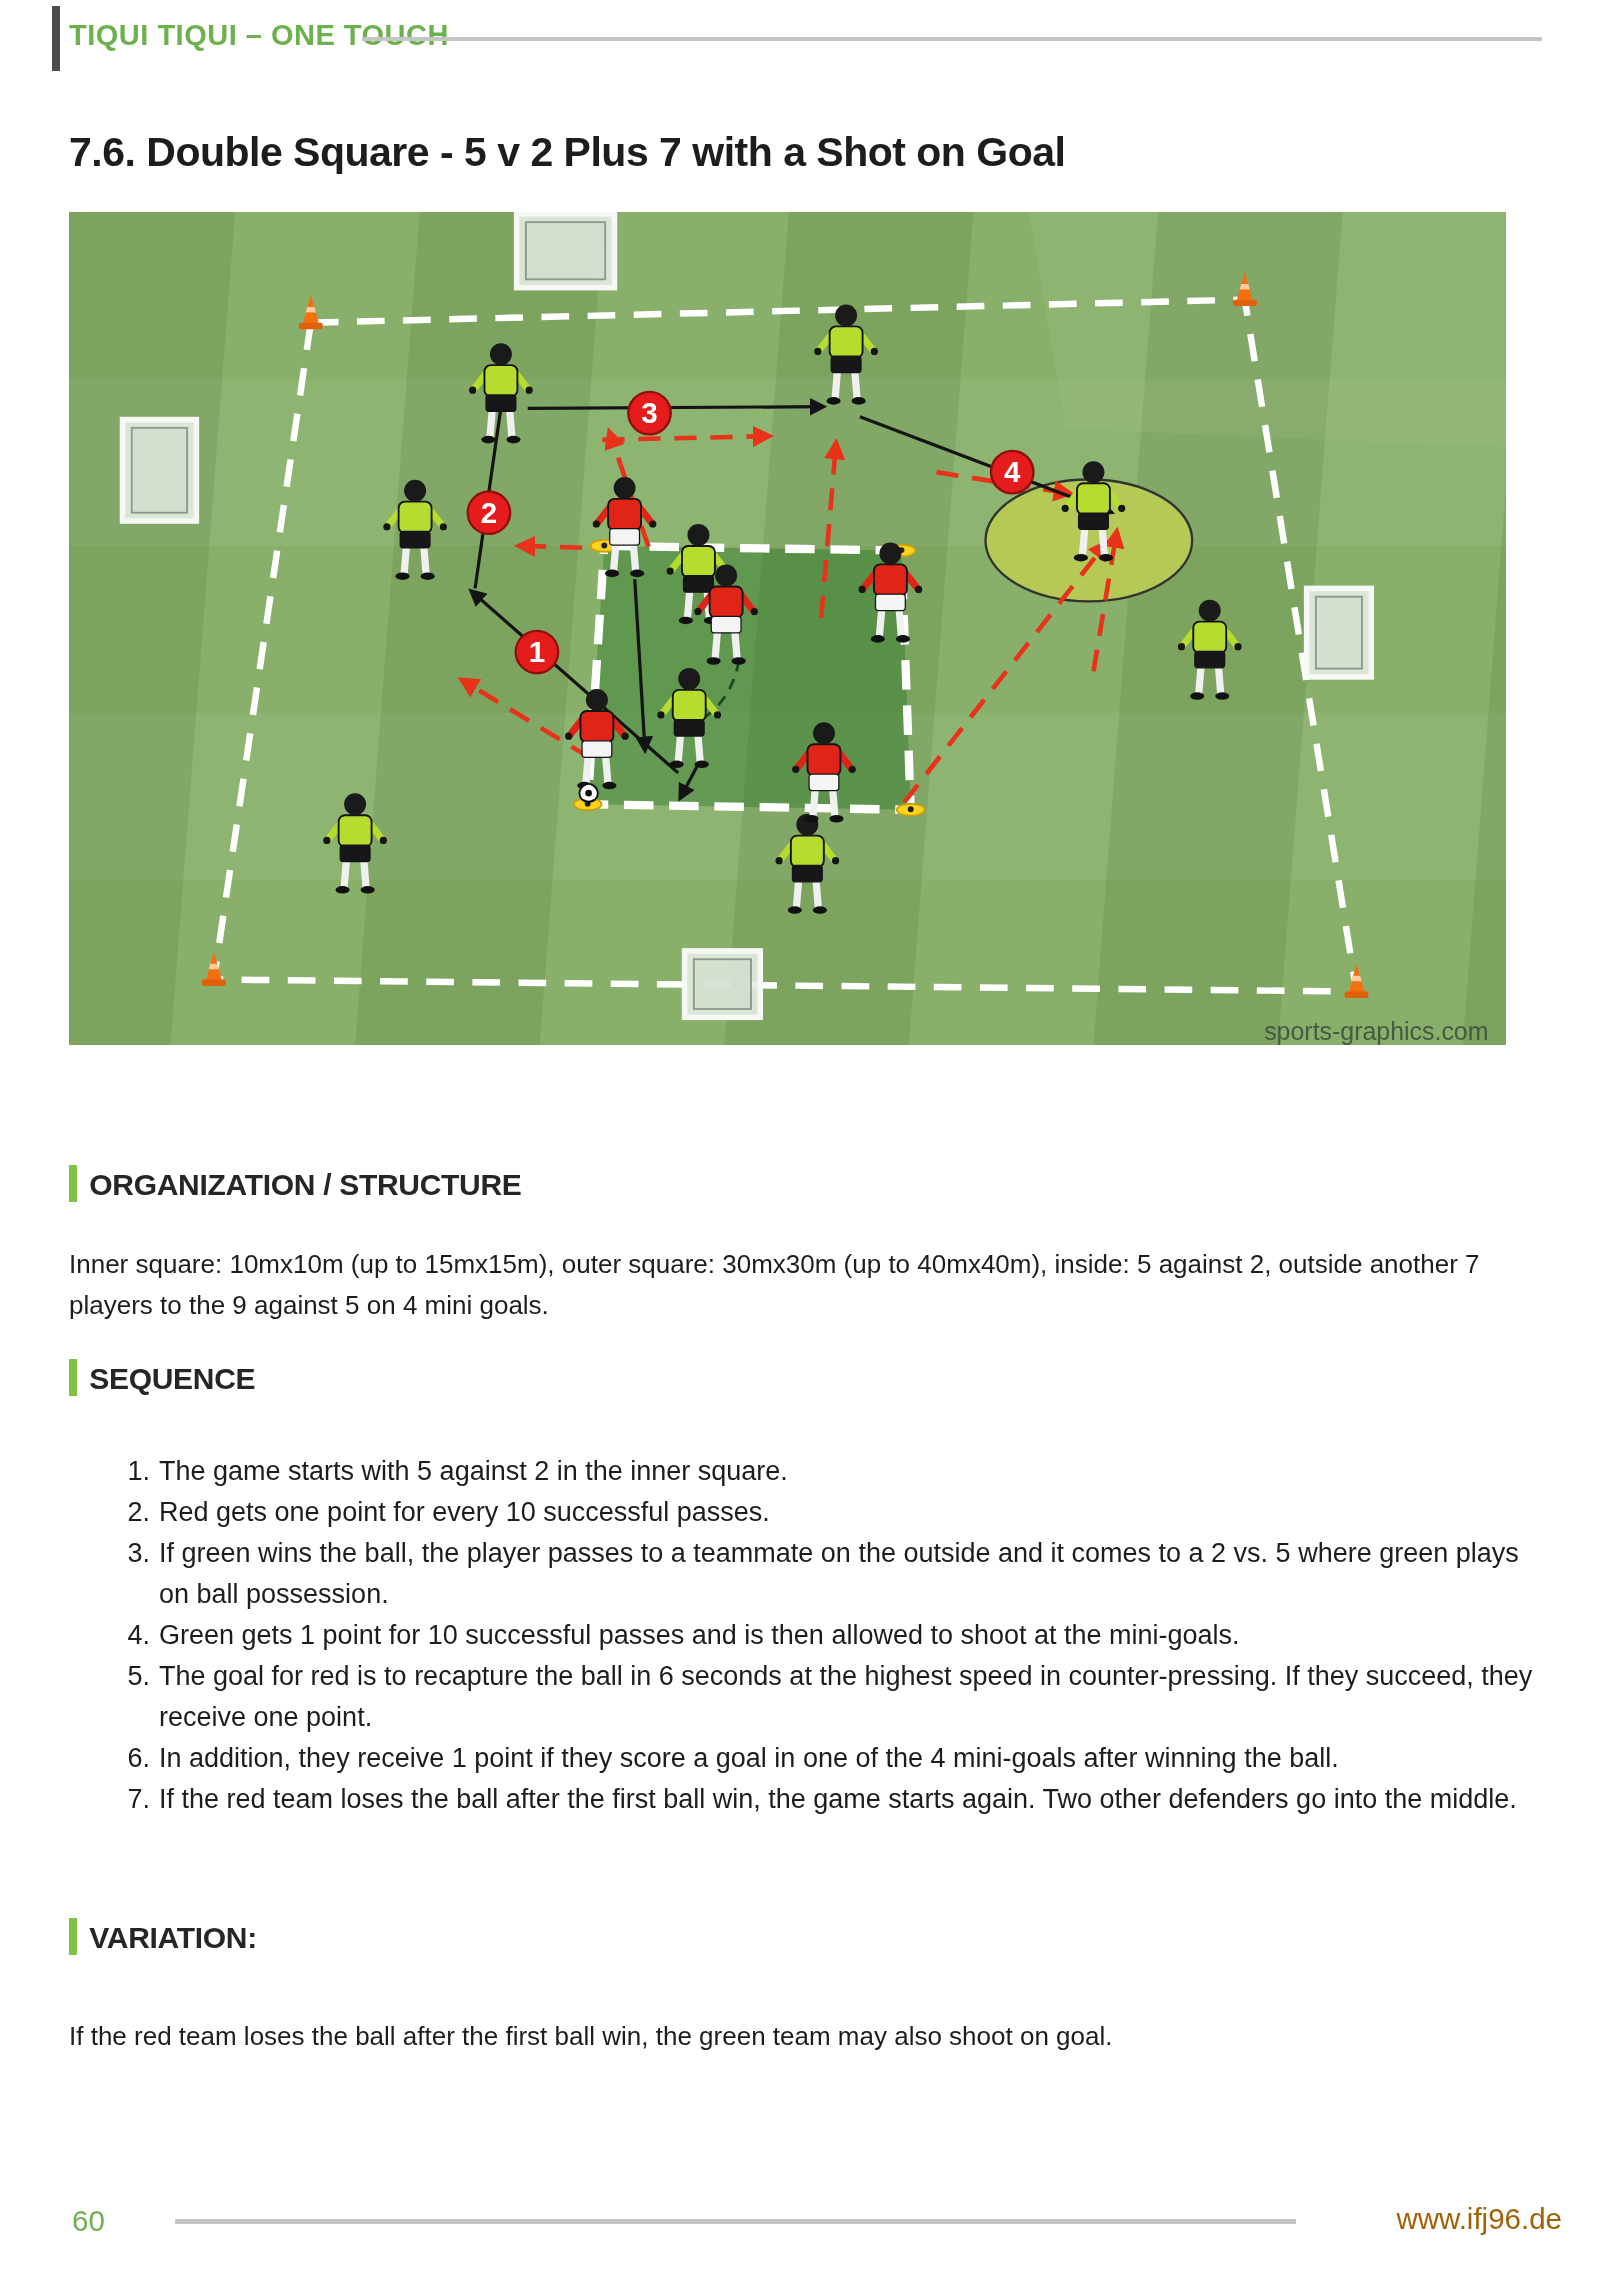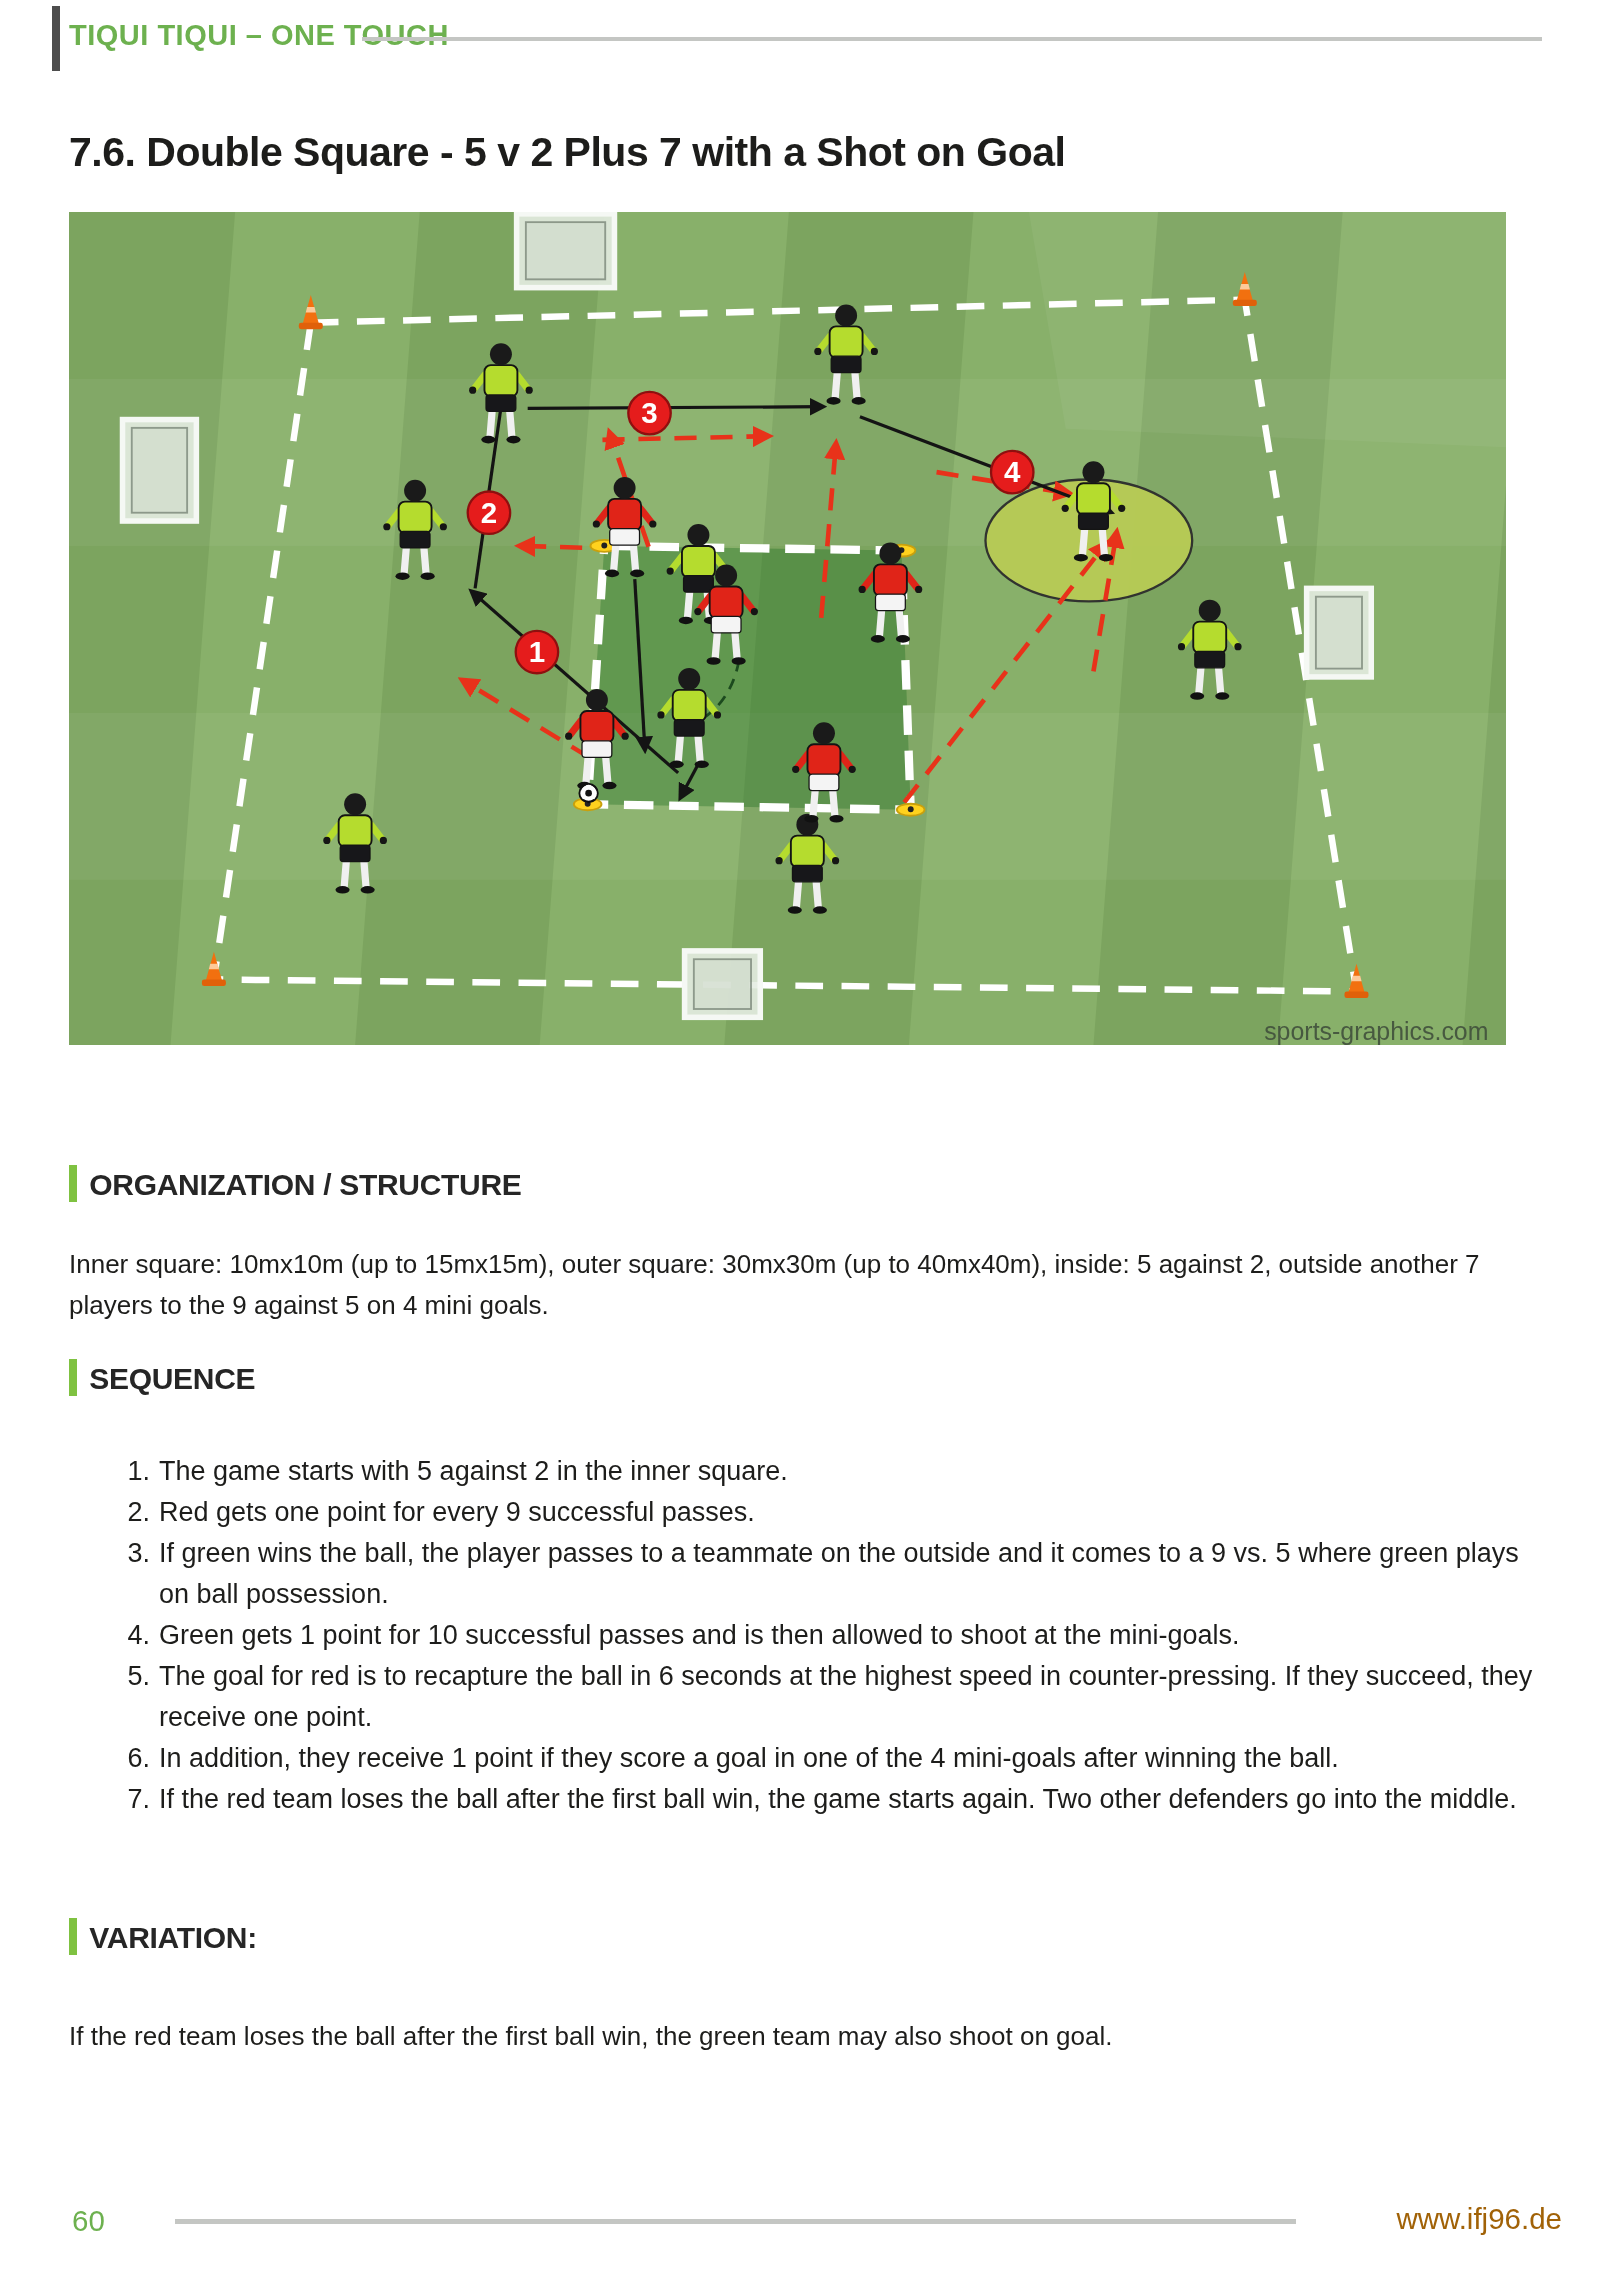--- a/index.html
+++ b/index.html
@@ -314,22 +314,22 @@
     <p class="bodytext">Inner square: 10mx10m (up to 15mx15m), outer square: 30mx30m (up to 40mx40m), inside: 5 against 2, outside another 7 players to the 9 against 5 on 4 mini goals.</p>
   </section>
 
   <section class="sec" id="seq">
     <div class="sec-head">
       <span class="greenbar"></span>
       <h2>SEQUENCE</h2>
     </div>
     <ol>
       <li>The game starts with 5 against 2 in the inner square.</li>
-      <li>Red gets one point for every 9 successful passes.</li>
-      <li>If green wins the ball, the player passes to a teammate on the outside and it comes to a 9 vs. 5 where green plays on ball possession.</li>
+      <li>Red gets one point for every 10 successful passes.</li>
+      <li>If green wins the ball, the player passes to a teammate on the outside and it comes to a 2 vs. 5 where green plays on ball possession.</li>
       <li>Green gets 1 point for 10 successful passes and is then allowed to shoot at the mini-goals.</li>
       <li>The goal for red is to recapture the ball in 6 seconds at the highest speed in counter-pressing. If they succeed, they receive one point.</li>
       <li>In addition, they receive 1 point if they score a goal in one of the 4 mini-goals after winning the ball.</li>
       <li>If the red team loses the ball after the first ball win, the game starts again. Two other defenders go into the middle.</li>
     </ol>
   </section>
 
   <section class="sec" id="var">
     <div class="sec-head">
       <span class="greenbar"></span>

